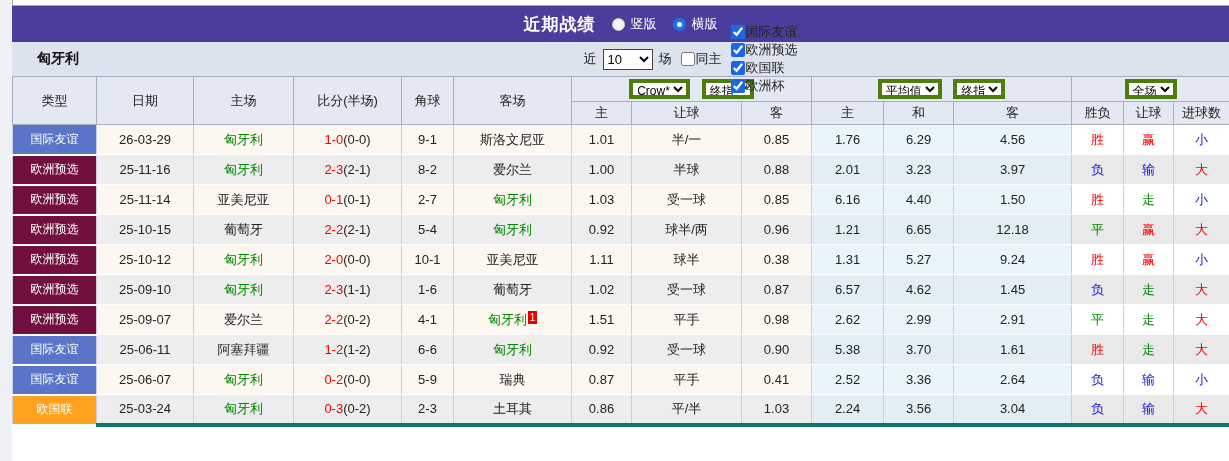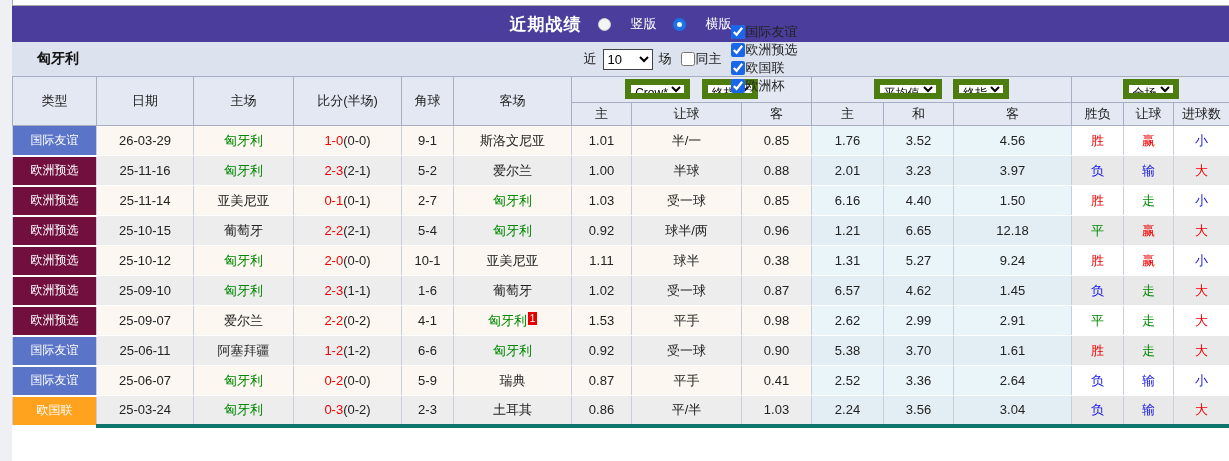--- a/index.html
+++ b/index.html
@@ -5,36 +5,36 @@
   * { box-sizing: border-box; }
   body { margin:0; font-family:"Liberation Sans","DejaVu Sans",sans-serif; background:#fff; }
   .page { position:relative; width:1229px; height:461px; overflow:hidden; background:#fff; }
   .left-strip { position:absolute; left:0; top:0; width:12px; height:100%; background:#eef0f4; }
   .content { margin-left:12px; width:1217px; }
   .top-box { height:6px; border-left:1px solid #a9a9a9; border-bottom:1px solid #a9a9a9; margin-right:0; background:#fff; }
 
   
   .titlebar { height:36px; background:#4a3d9c; display:flex; align-items:center; justify-content:center; gap:16px; color:#fff; }
   .titlebar .title { font-size:17px; font-weight:bold; letter-spacing:1px; }
-  .radio-group { display:flex; align-items:center; gap:20px; font-size:13px; cursor:pointer; }
+  .radio-group { display:flex; align-items:center; gap:6px; font-size:13px; cursor:pointer; }
   .radio-off { width:13px; height:13px; border-radius:50%; background:#f4f4f4; border:1px solid #cfcfcf; display:inline-block; }
   .radio-on { width:13px; height:13px; border-radius:50%; background:#fff; border:4px solid #1a73e8; display:inline-block; }
 
   
   .filter { height:34px; background:#dce3ee; position:relative; display:flex; align-items:center; justify-content:center; font-size:13px; color:#222; }
   .team-name { position:absolute; left:25px; font-weight:bold; font-size:14px; color:#111; }
   .filter-controls { display:flex; align-items:center; gap:3px; margin-left:140px; }
   .filter-controls select { font-size:13px; height:21px; border:1px solid #444; background:#fff; margin:0 3px; }
   .filter-controls input[type=checkbox] { width:14px; height:14px; accent-color:#1a66e8; margin:0 1px 0 6px; }
   .filter-controls label { display:flex; align-items:center; cursor:pointer; }
 
   
   table { border-collapse:collapse; table-layout:fixed; width:1217px; font-size:13px; }
   thead th { background:#e3e8f2; border:1px solid #a8aec2; font-weight:normal; color:#222; padding:2px 0; height:23px; }
-  thead select { font-size:12px; height:20px; border:6px solid #4d7c0f; background:#fff; margin:0 4px; }
+  thead select { font-size:12px; height:20px; border:4px solid #4d7c0f; background:#fff; margin:0 4px; }
   tbody td { border-right:1px solid #c9cede; border-left:1px solid #c9cede; border-top:1px solid #fff; border-bottom:1px solid #fff; height:30px; text-align:center; color:#222; overflow:hidden; white-space:nowrap; }
   tbody tr:last-child td { border-bottom:4px solid #0f766e; }
   tbody tr:nth-child(odd) td { background:#fcf7f1; }
   tbody tr:nth-child(odd) td.avg { background:#eaf5fa; }
   tbody tr:nth-child(odd) td.res { background:#ffffff; }
   tbody tr:nth-child(even) td { background:#ededed; }
   tbody tr:nth-child(even) td.avg { background:#e3eef4; }
   tbody tr:nth-child(even) td.res { background:#e9e9e9; }
   td.type-cell { color:#fff; font-size:12px; border-bottom:2px solid #fff !important; border-top:0 !important; }
   .c-red { color:#f00000; }
@@ -158,32 +158,32 @@
             <td class="type-cell" style="background: rgb(90, 116, 200);">国际友谊</td>
             <td>26-03-29</td>
             <td class="focus-team">匈牙利</td>
             <td><span class="score-main">1-0</span><span class="score-half">(0-0)</span></td>
             <td>9-1</td>
             <td><span>斯洛文尼亚</span></td>
             <td>1.01</td>
             <td>半/一</td>
             <td>0.85</td>
             <td class="avg">1.76</td>
-            <td class="avg">3.52</td>
+            <td class="avg">6.29</td>
             <td class="avg">4.56</td>
             <td class="res c-red">胜</td>
             <td class="res c-red">赢</td>
             <td class="res c-blue">小</td>
           </tr>
           <tr>
             <td class="type-cell" style="background: rgb(113, 16, 63);">欧洲预选</td>
             <td>25-11-16</td>
             <td class="focus-team">匈牙利</td>
             <td><span class="score-main">2-3</span><span class="score-half">(2-1)</span></td>
-            <td>5-2</td>
+            <td>8-2</td>
             <td><span>爱尔兰</span></td>
             <td>1.00</td>
             <td>半球</td>
             <td>0.88</td>
             <td class="avg">2.01</td>
             <td class="avg">3.23</td>
             <td class="avg">3.97</td>
             <td class="res c-blue">负</td>
             <td class="res c-blue">输</td>
             <td class="res c-red">大</td>
@@ -256,21 +256,21 @@
             <td class="res c-green">走</td>
             <td class="res c-red">大</td>
           </tr>
           <tr>
             <td class="type-cell" style="background: rgb(113, 16, 63);">欧洲预选</td>
             <td>25-09-07</td>
             <td>爱尔兰</td>
             <td><span class="score-main">2-2</span><span class="score-half">(0-2)</span></td>
             <td>4-1</td>
             <td><span class="focus-team">匈牙利</span><span class="sup-badge">1</span></td>
-            <td>1.53</td>
+            <td>1.51</td>
             <td>平手</td>
             <td>0.98</td>
             <td class="avg">2.62</td>
             <td class="avg">2.99</td>
             <td class="avg">2.91</td>
             <td class="res c-green">平</td>
             <td class="res c-green">走</td>
             <td class="res c-red">大</td>
           </tr>
           <tr>

